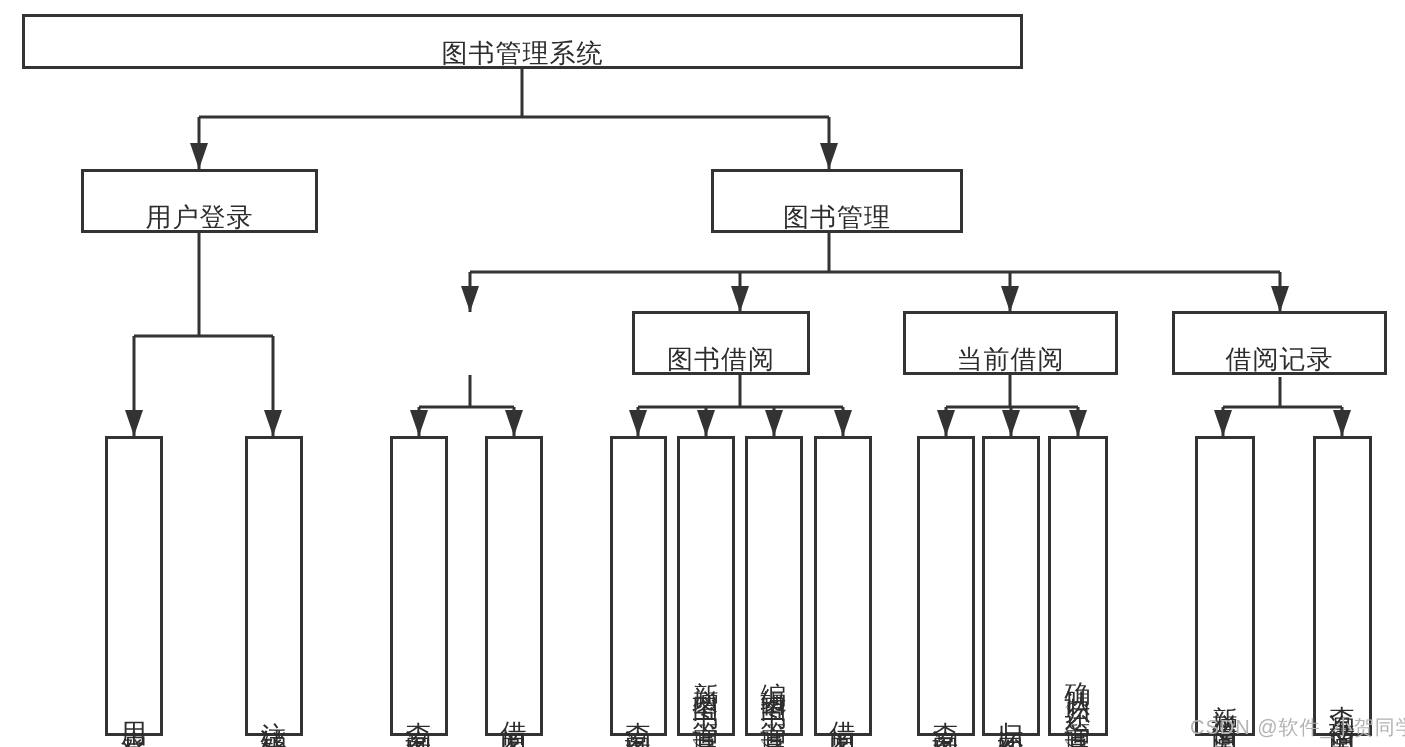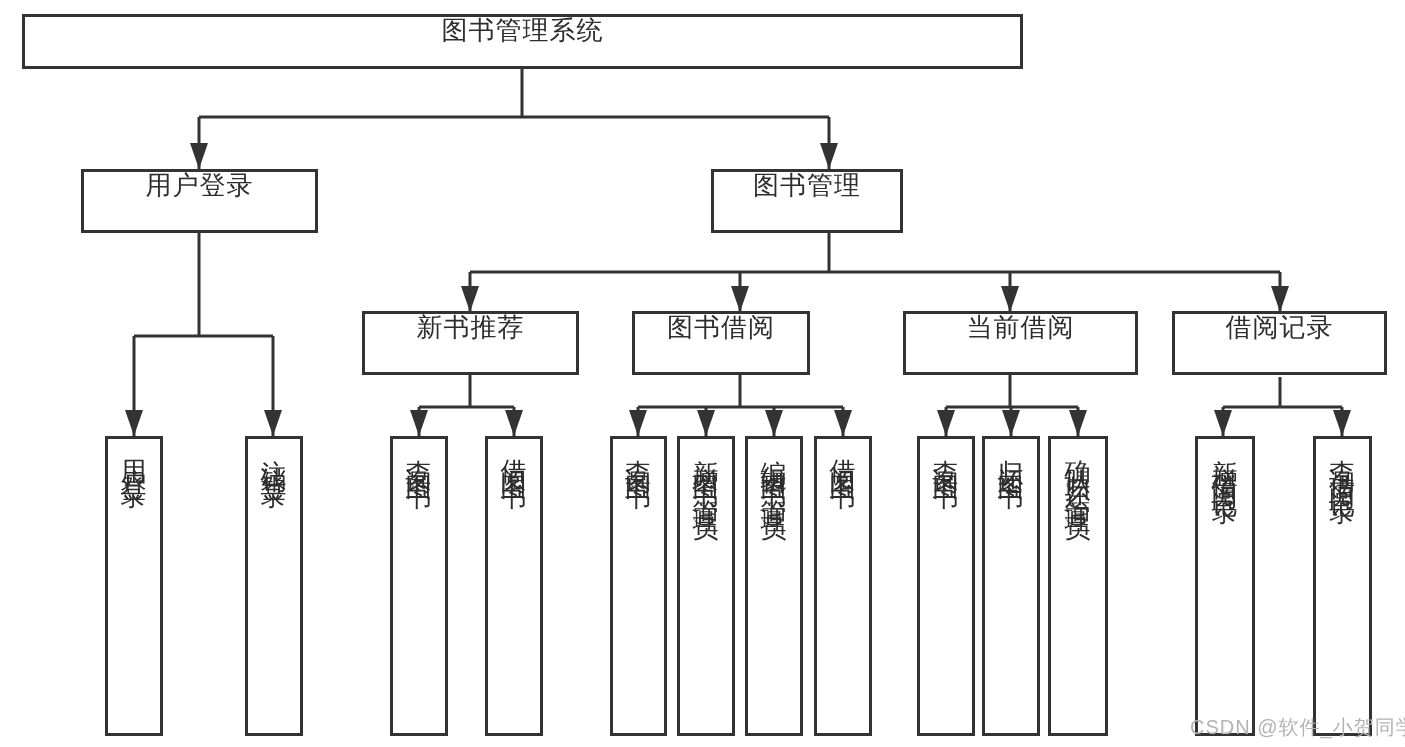--- a/index.html
+++ b/index.html
@@ -19,21 +19,21 @@
     position: absolute;
     left: 0;
     top: 0;
   }
   .node {
     position: absolute;
     box-sizing: border-box;
     border: 3px solid #333333;
     background: #ffffff;
     display: flex;
-    align-items: flex-start;
+    align-items: flex-end;
     justify-content: center;
   }
   .node .lbl {
     font-size: 26px;
     color: #2d2d2d;
     letter-spacing: 1px;
     white-space: nowrap;
     line-height: 1;
   }
   .node.vertical .lbl {
@@ -93,31 +93,28 @@
     </g>
   </svg>
 
   <div class="node h" style="left:22px;top:14px;width:1001px;height:55px">
     <span class="lbl">图书管理系统</span>
   </div>
 
   <div class="node h" style="left:81px;top:169px;width:237px;height:64px">
     <span class="lbl">用户登录</span>
   </div>
-  <div class="node h" style="left:711px;top:169px;width:192px;height:64px">
+  <div class="node h" style="left:711px;top:169px;width:252px;height:64px">
     <span class="lbl">图书管理</span>
   </div>
 
-  <div class="node h" style="left:362px;top:311px;width:217px;height:64px">
-    <span class="lbl">新书推荐</span>
-  </div>
   <div class="node h" style="left:632px;top:311px;width:178px;height:64px">
     <span class="lbl">图书借阅</span>
   </div>
-  <div class="node h" style="left:903px;top:311px;width:235px;height:64px">
+  <div class="node h" style="left:903px;top:311px;width:215px;height:64px">
     <span class="lbl">当前借阅</span>
   </div>
   <div class="node h" style="left:1172px;top:311px;width:215px;height:64px">
     <span class="lbl">借阅记录</span>
   </div>
 
   <div class="node vertical" style="left:105px;top:436px;width:58px;height:300px">
     <span class="lbl">用户登录</span>
   </div>
   <div class="node vertical" style="left:245px;top:436px;width:58px;height:300px">

